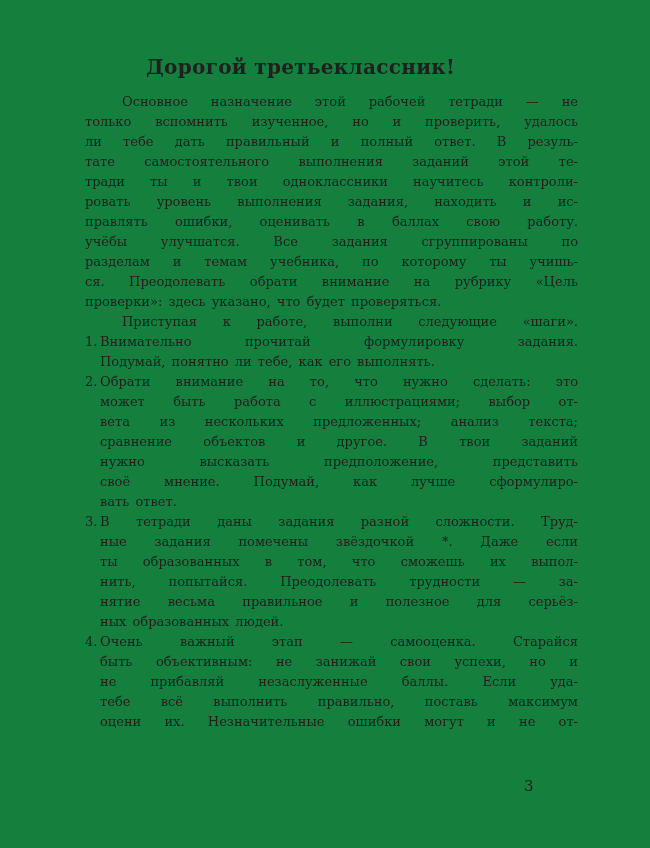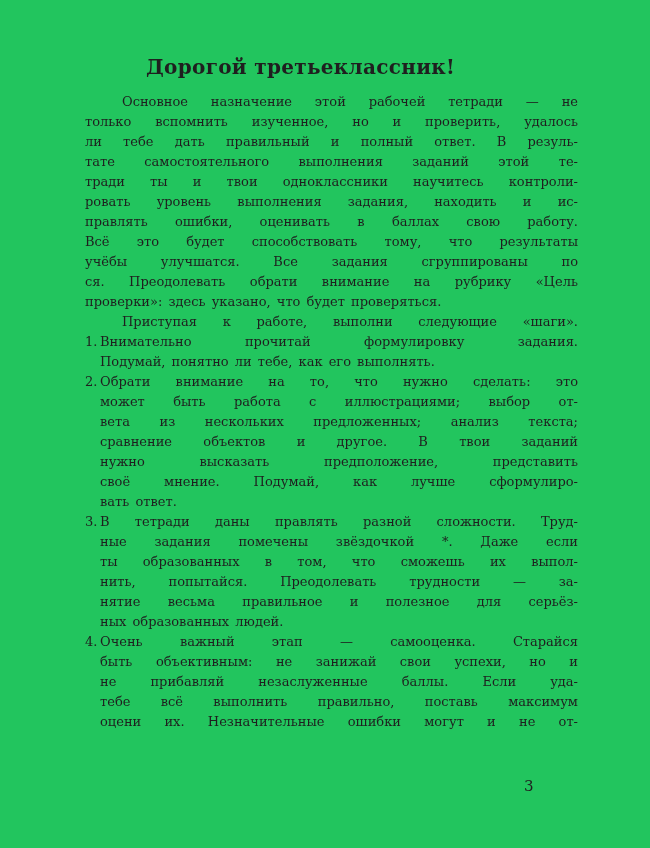--- a/index.html
+++ b/index.html
@@ -4,21 +4,21 @@
 <style>
   html, body {
     margin: 0;
     padding: 0;
     background: #ffffff;
   }
   .page {
     position: relative;
     width: 650px;
     height: 848px;
-    background: #22c55e;
+    background: #15803d;
     font-family: "DejaVu Serif", "Liberation Serif", serif;
     color: #1f1f1f;
     overflow: hidden;
   }
   .title {
     position: absolute;
     left: 146px;
     top: 54px;
     margin: 0;
     font-size: 20px;
@@ -69,22 +69,22 @@
 
   <div class="text-block">
       <div class="para">
         <div class="line first">Основное назначение этой рабочей тетради — не</div>
         <div class="line">только вспомнить изученное, но и проверить, удалось</div>
         <div class="line">ли тебе дать правильный и полный ответ. В резуль-</div>
         <div class="line">тате самостоятельного выполнения заданий этой те-</div>
         <div class="line">тради ты и твои одноклассники научитесь контроли-</div>
         <div class="line">ровать уровень выполнения задания, находить и ис-</div>
         <div class="line">правлять ошибки, оценивать в баллах свою работу.</div>
-        <div class="line">Всё это будет способствовать тому, что результаты</div>
         <div class="line">учёбы улучшатся. Все задания сгруппированы по</div>
+        <div class="line">разделам и темам учебника, по которому ты учишь-</div>
         <div class="line">ся. Преодолевать обрати внимание на рубрику «Цель</div>
         <div class="line last">проверки»: здесь указано, что будет проверяться.</div>
       </div>
       <div class="para">
         <div class="line first">Приступая к работе, выполни следующие «шаги».</div>
       </div>
       <div class="list-item">
         <span class="num">1.</span>
         <div class="line">Внимательно прочитай формулировку задания.</div>
         <div class="line last">Подумай, понятно ли тебе, как его выполнять.</div>
@@ -94,21 +94,21 @@
         <div class="line">Обрати внимание на то, что нужно сделать: это</div>
         <div class="line">может быть работа с иллюстрациями; выбор от-</div>
         <div class="line">вета из нескольких предложенных; анализ текста;</div>
         <div class="line">сравнение объектов и другое. В твои заданий</div>
         <div class="line">нужно высказать предположение, представить</div>
         <div class="line">своё мнение. Подумай, как лучше сформулиро-</div>
         <div class="line last">вать ответ.</div>
       </div>
       <div class="list-item">
         <span class="num">3.</span>
-        <div class="line">В тетради даны правлять разной сложности. Труд-</div>
+        <div class="line">В тетради даны задания разной сложности. Труд-</div>
         <div class="line">ные задания помечены звёздочкой *. Даже если</div>
         <div class="line">ты образованных в том, что сможешь их выпол-</div>
         <div class="line">нить, попытайся. Преодолевать трудности — за-</div>
         <div class="line">нятие весьма правильное и полезное для серьёз-</div>
         <div class="line last">ных образованных людей.</div>
       </div>
       <div class="list-item">
         <span class="num">4.</span>
         <div class="line">Очень важный этап — самооценка. Старайся</div>
         <div class="line">быть объективным: не занижай свои успехи, но и</div>

